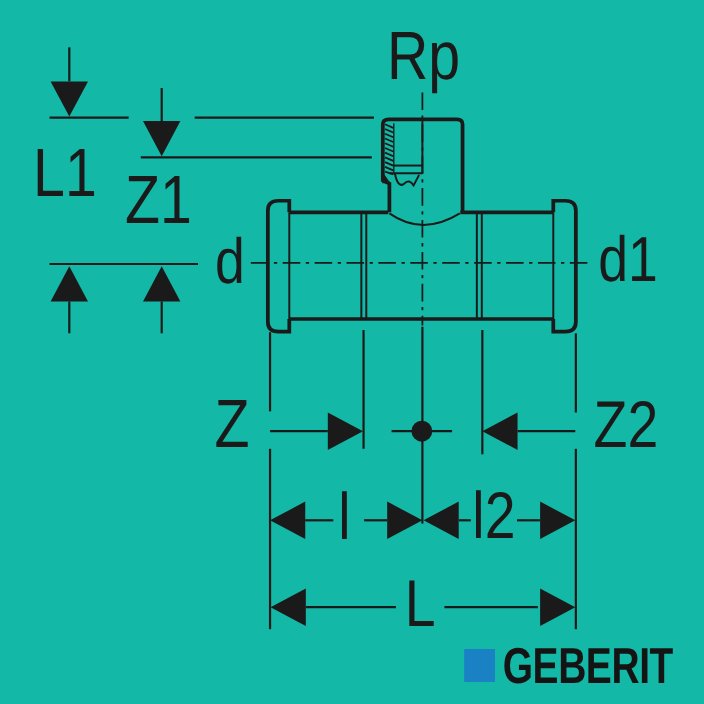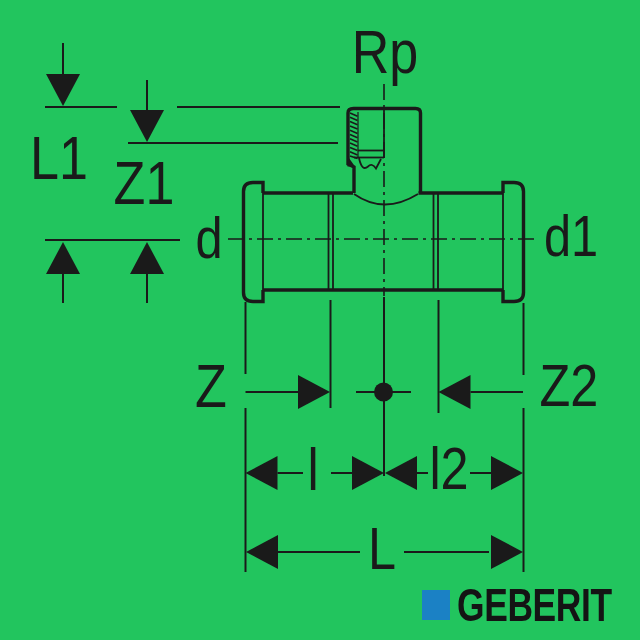--- a/index.html
+++ b/index.html
@@ -1,17 +1,17 @@
 <!DOCTYPE html>
 <html><head>
 <meta charset="utf-8">
 <style>
   html,body{margin:0;padding:0;background:#ffffff;}
   #stage{
-    position:relative;width:640px;height:640px;background:#22c55e;
+    position:relative;width:640px;height:640px;background:#14b8a6;
     font-family:"Liberation Sans","DejaVu Sans",sans-serif;overflow:hidden;
   }
   #drawing{position:absolute;left:0;top:0;}
   .dim-label{
     position:absolute;color:#1a1a1a;font-size:60px;line-height:1;white-space:nowrap;
     transform:translate(-50%,-50%) scaleX(0.84);
   }
   .logo{position:absolute;}
   .logo-square{position:absolute;left:422px;top:590px;width:28px;height:30px;}
   .logo-text{

